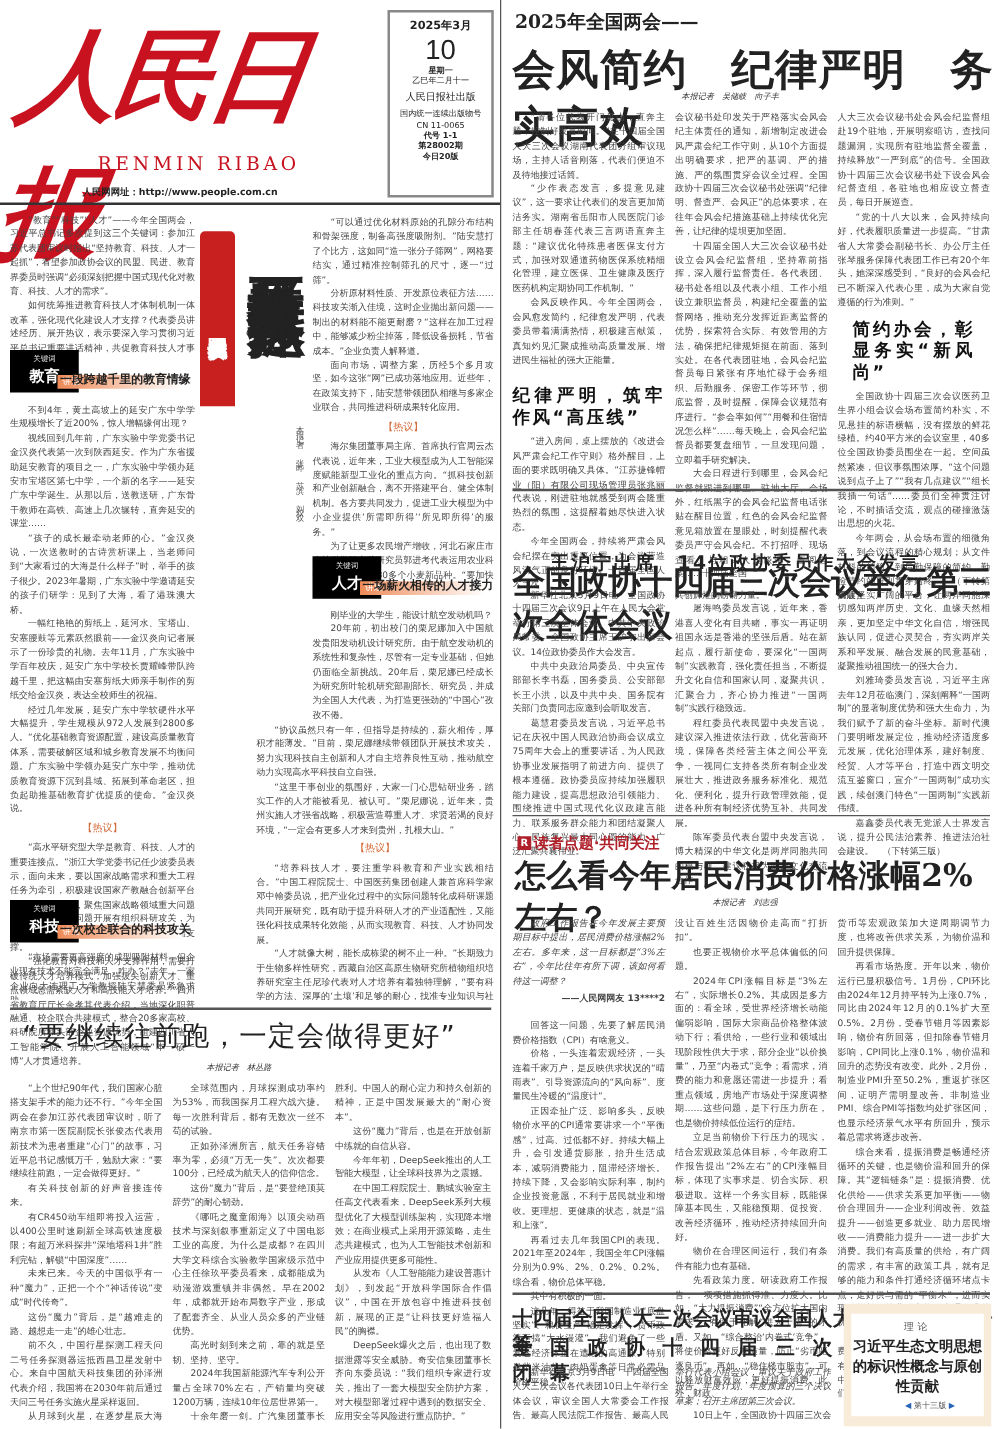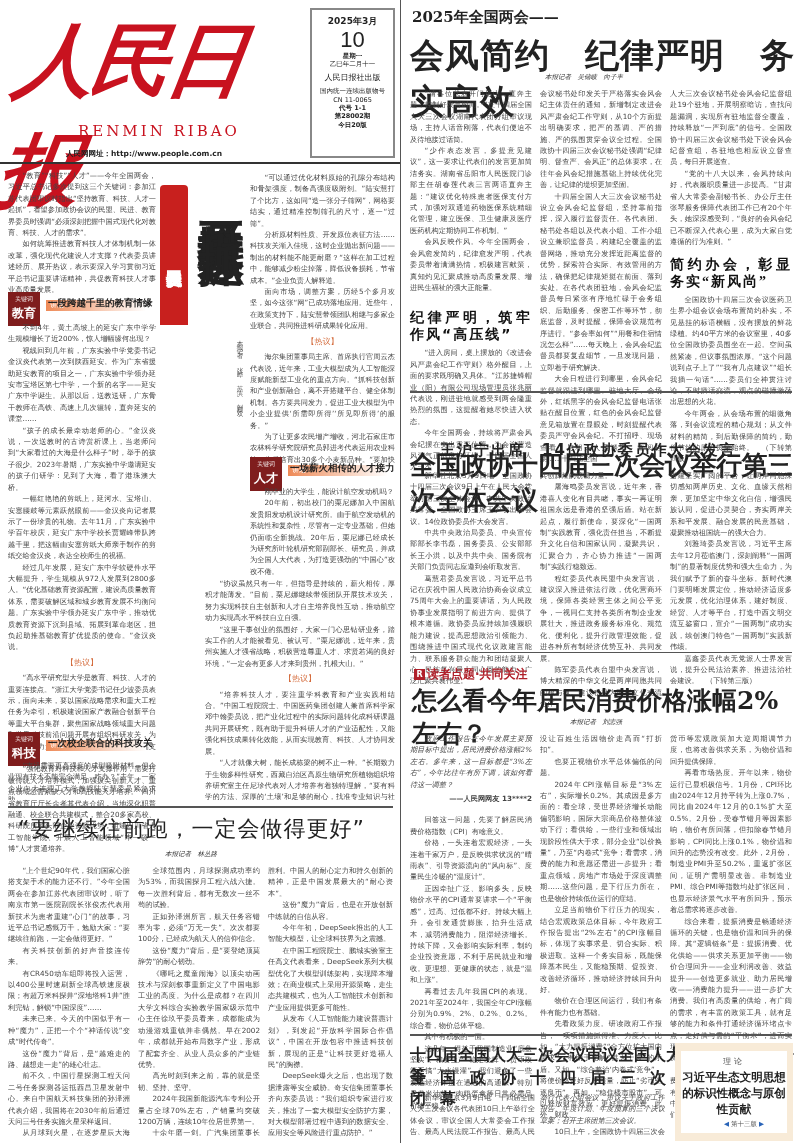--- a/index.html
+++ b/index.html
@@ -20,21 +20,21 @@
   .kicker { left: 412px; top: 8px; font-size: 15px; font-weight: bold; font-family: "DejaVu Serif", serif; }
   .main-head { left: 410px; top: 33px; font-size: 34px; font-weight: bold; letter-spacing: 1px; word-spacing: 16px; font-family: "DejaVu Sans", sans-serif; }
   .byline { font-size: 6.5px; color: #333; font-style: italic; }
   .col { position: absolute; }
   .subhead { font-size: 14px; font-weight: bold; color: #111; line-height: 17px; letter-spacing: 2px; }
   .hrule { height: 2px; background: #555; position: absolute; }
   .red-tag { left: 160px; top: 185px; width: 28px; height: 140px; background: #c8201e; color: #fff; font-size: 16px; font-weight: bold; writing-mode: vertical-rl; text-align: center; padding-top: 6px; border-radius: 4px 4px 0 0; line-height: 28px; }
   .vert-head { left: 192px; top: 185px; width: 60px; font-size: 46px; font-weight: bold; writing-mode: vertical-rl; line-height: 60px; letter-spacing: 2px; }
   .vert-byline { left: 235px; top: 335px; font-size: 6.5px; color: #555; writing-mode: vertical-rl; letter-spacing: 4px; }
   .kw-block { position: absolute; height: 34px; }
-  .kw-badge { position: absolute; left: 0; top: 12px; width: 32px; height: 34px; background: #7f1d1d; color: #fff; text-align: center; }
+  .kw-badge { position: absolute; left: 0; top: 0; width: 55px; height: 34px; background: #000000; color: #fff; text-align: center; }
   .kw-badge .kw-small { font-size: 6px; display: block; padding-top: 3px; opacity: 0.9; }
   .kw-badge .kw-big { font-size: 12px; font-weight: bold; display: block; line-height: 18px; }
   .kw-bar { position: absolute; left: 38px; top: 20px; height: 11px; width: 100px; background: linear-gradient(to right, #ee8a57, #fff); color: #fff; font-size: 7px; padding-left: 4px; line-height: 11px; }
   .kw-title { position: absolute; left: 40px; top: 17px; font-size: 9.5px; font-weight: bold; white-space: nowrap; }
   .hot { text-align: center; color: #d46a3a; font-size: 8px; margin: 4px 0; }
   .cppcc-head { left: 410px; top: 404px; font-size: 26px; font-weight: bold; font-family: "DejaVu Serif", serif; letter-spacing: -0.5px; margin-top: 44px; }
   .cppcc-sub { left: 440px; top: 441px; font-size: 15px; font-weight: bold; letter-spacing: 2px; word-spacing: 14px; }
   .reader-tag { left: 414px; top: 666px; font-size: 12px; font-weight: bold; color: #b0202a; }
   .reader-tag .r-icon { display: inline-block; width: 11px; height: 11px; background: #b0202a; color: #fff; font-size: 8px; text-align: center; line-height: 11px; margin-right: 2px; vertical-align: 1px; }
   .cpi-head { left: 412px; top: 684px; font-size: 25px; font-weight: bold; font-family: "DejaVu Serif", serif; }
@@ -86,21 +86,21 @@
   <p>今年全国两会，持续将严肃会风会纪摆在突出重要位置，为会议营造风清气正的良好环境。十四届全国人大三次</p>
 </div>
 <div class="col body-text" style="left:540px;top:88px;width:122px;">
   <p style="text-indent:0;">会议秘书处印发关于严格落实会风会纪主体责任的通知，新增制定改进会风严肃会纪工作守则，从10个方面提出明确要求，把严的基调、严的措施、严的氛围贯穿会议全过程。全国政协十四届三次会议秘书处强调“纪律明、督查严、会风正”的总体要求，在往年会风会纪措施基础上持续优化完善，让纪律的堤坝更加坚固。</p>
   <p>十四届全国人大三次会议秘书处设立会风会纪监督组，坚持靠前指挥，深入履行监督责任。各代表团、秘书处各组以及代表小组、工作小组设立兼职监督员，构建纪全覆盖的监督网络，推动充分发挥近距离监督的优势，探索符合实际、有效管用的方法，确保把纪律规矩挺在前面、落到实处。在各代表团驻地，会风会纪监督员每日紧张有序地忙碌于会务组织、后勤服务、保密工作等环节，彻底监督，及时提醒，保障会议规范有序进行。“参会率如何”“用餐和住宿情况怎么样”……每天晚上，会风会纪监督员都要复盘细节，一旦发现问题，立即着手研究解决。</p>
   <p>大会日程进行到哪里，会风会纪监督就跟进到哪里。驻地大厅、会场外，红纸黑字的会风会纪监督电话张贴在醒目位置，红色的会风会纪监督意见箱放置在显眼处，时刻提醒代表委员严守会风会纪。不打招呼、现场查看、与相关人员谈话、查阅档案……十四届全国</p>
 </div>
 <div class="col body-text" style="left:670px;top:88px;width:122px;">
   <p style="text-indent:0;">人大三次会议秘书处会风会纪监督组赴19个驻地，开展明察暗访，查找问题漏洞，实现所有驻地监督全覆盖，持续释放“一严到底”的信号。全国政协十四届三次会议秘书处下设会风会纪督查组，各驻地也相应设立督查员，每日开展巡查。</p>
   <p>“党的十八大以来，会风持续向好，代表履职质量进一步提高。”甘肃省人大常委会副秘书长、办公厅主任张琴服务保障代表团工作已有20个年头，她深深感受到，“良好的会风会纪已不断深入代表心里，成为大家自觉遵循的行为准则。”</p>
-  <div class="subhead" style="margin:8px 0 4px;font-family:Liberation Serif, serif;">简约办会，彰显务实“新风尚”</div>
+  <div class="subhead" style="margin:8px 12px 4px;">简约办会，彰显务实“新风尚”</div>
   <p>全国政协十四届三次会议医药卫生界小组会议会场布置简约朴实，不见悬挂的标语横幅，没有摆放的鲜花绿植。约40平方米的会议室里，40多位全国政协委员围坐在一起。空间虽然紧凑，但议事氛围浓厚。“这个问题说到点子上了”“我有几点建议”“组长我插一句话”……委员们全神贯注讨论，不时插话交流，观点的碰撞激荡出思想的火花。</p>
   <p>今年两会，从会场布置的细微角落，到会议流程的精心规划；从文件材料的精简，到后勤保障的简约，勤俭节约的原则贯穿始终。　（下转第四版）</p>
 </div>
 
 <div class="hrule" style="left:410px;top:391px;width:382px;"></div>
 
 <div class="abs cppcc-head">全国政协十四届三次会议举行第三次全体会议</div>
 <div class="abs cppcc-sub">王沪宁出席　14位政协委员作大会发言</div>
 <div class="col body-text" style="left:410px;top:470px;width:122px;">
   <p>新华社北京3月9日电　全国政协十四届三次会议9日上午在人民大会堂举行第三次全体会议。中共中央政治局常委、全国政协主席王沪宁出席会议。14位政协委员作大会发言。</p>

